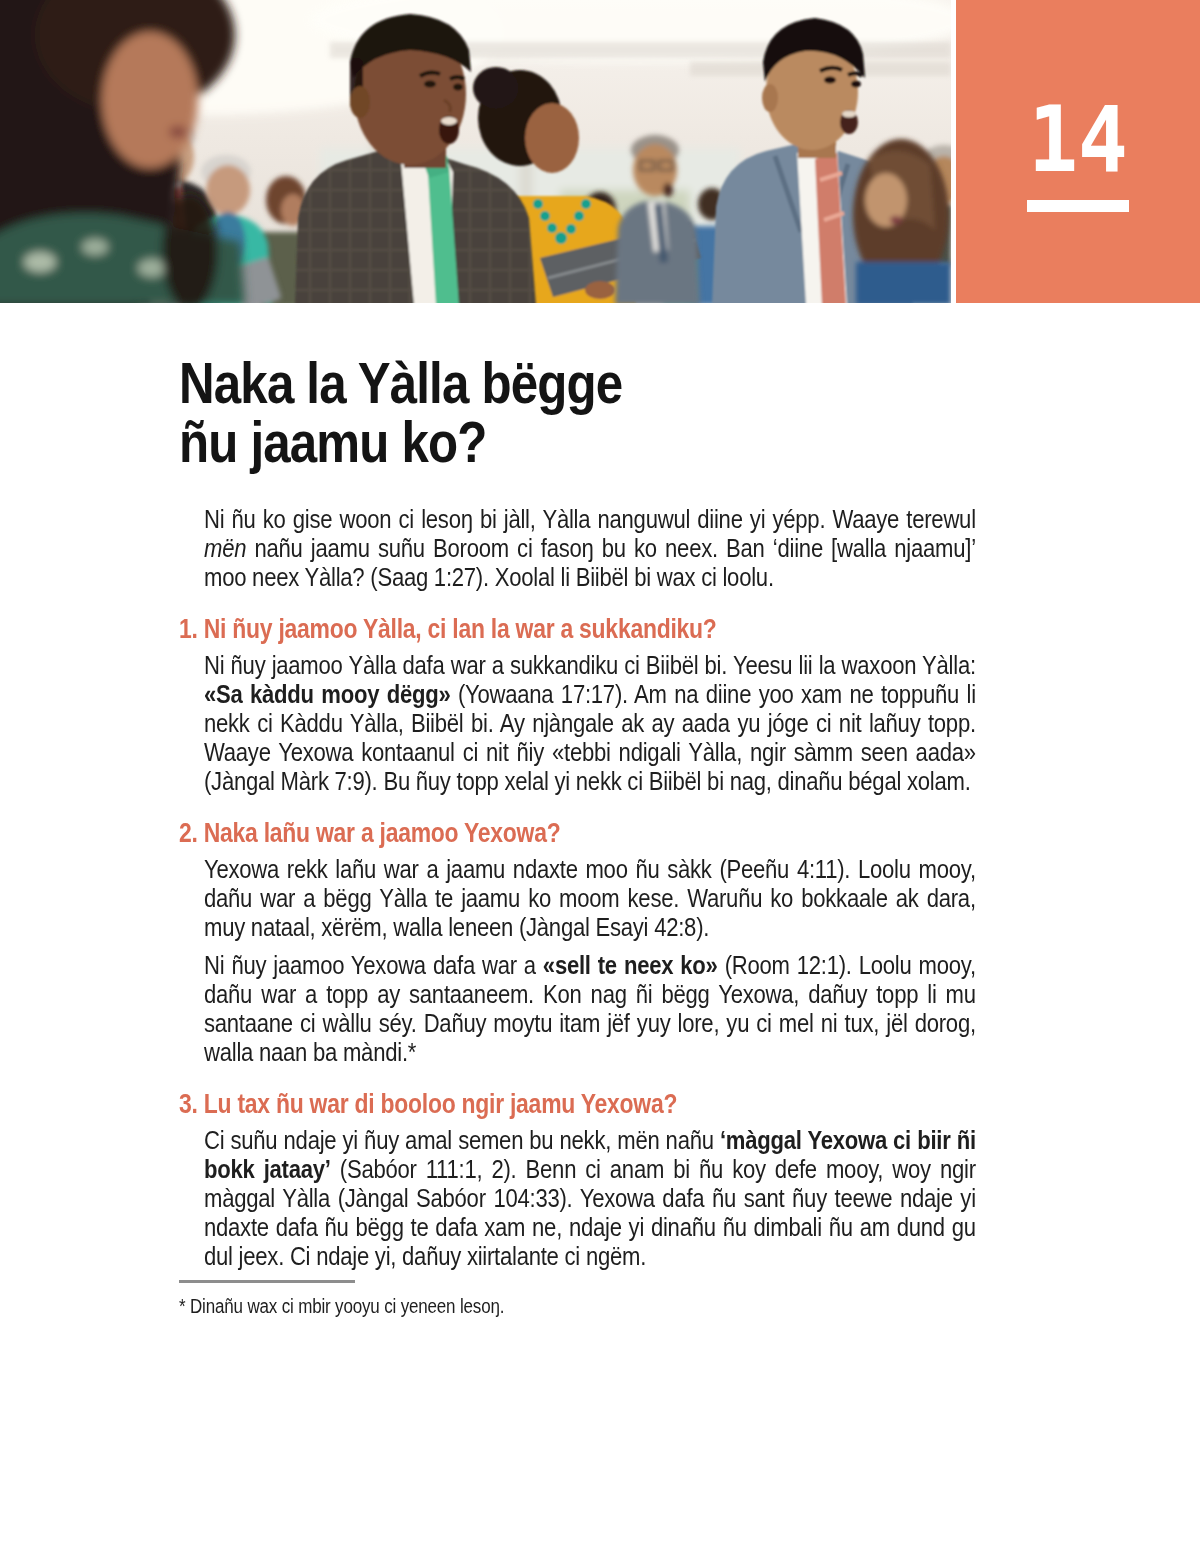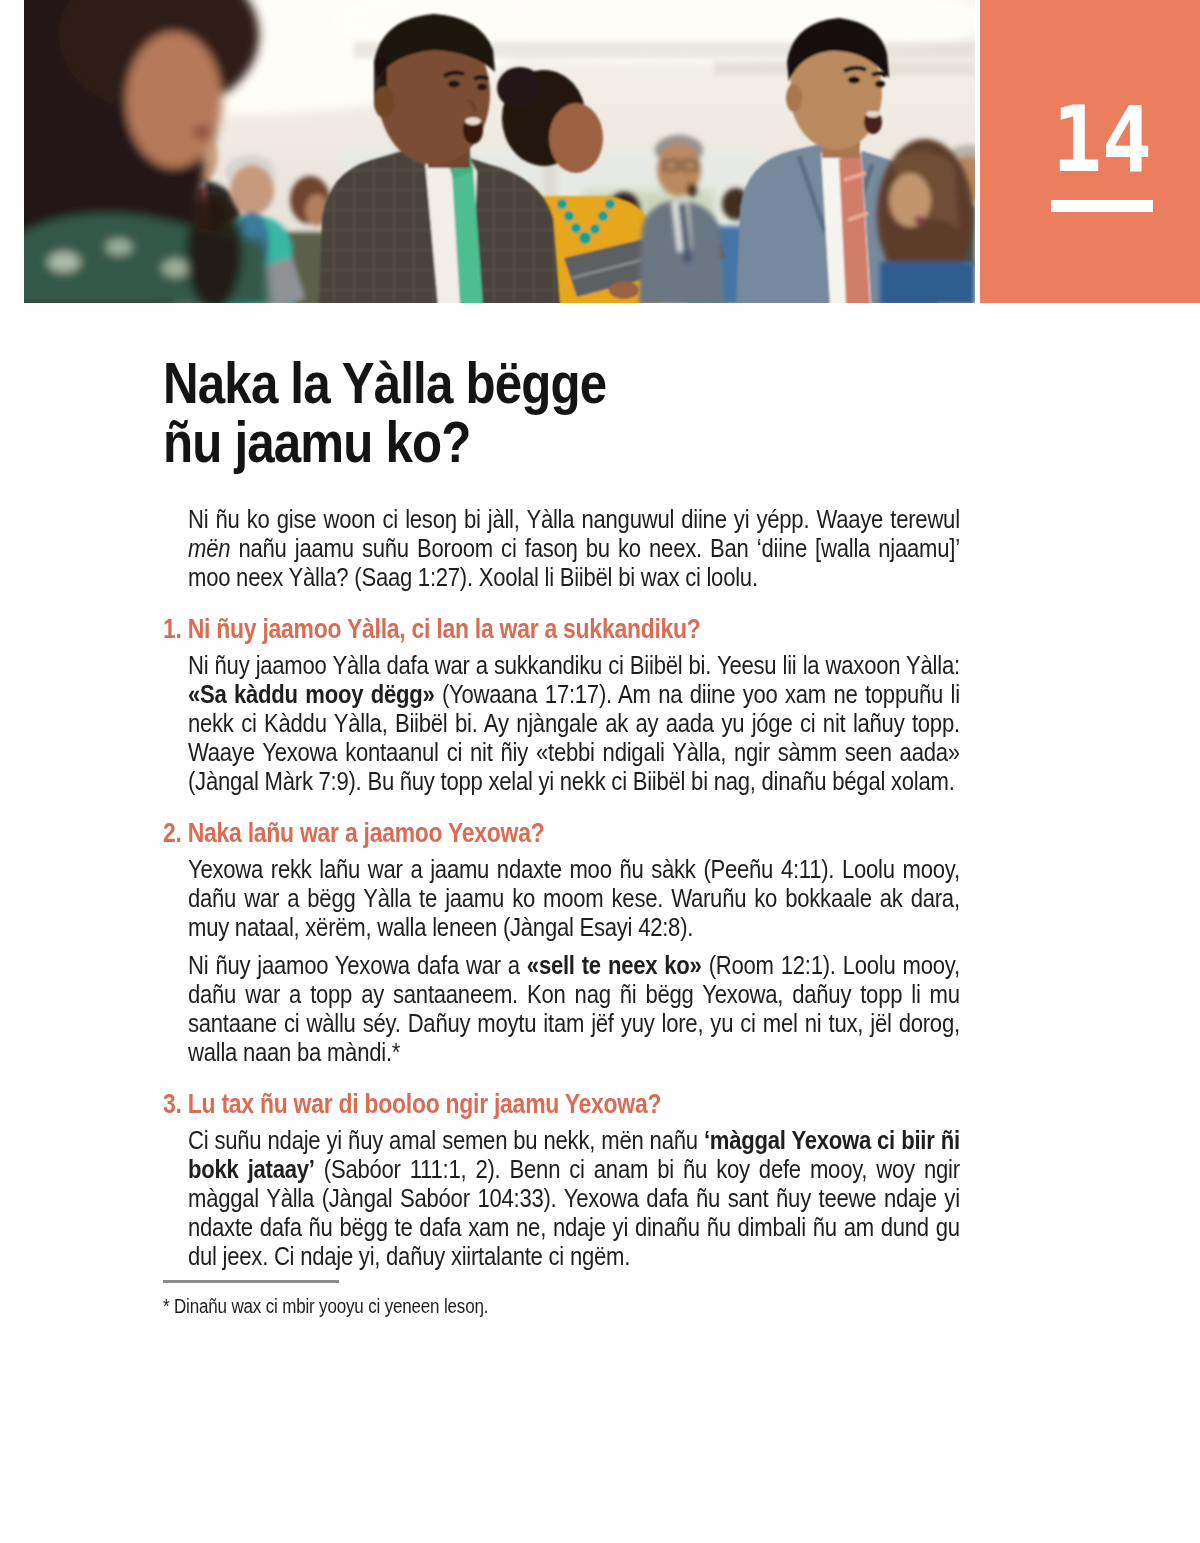--- a/index.html
+++ b/index.html
@@ -6,21 +6,21 @@
   .page {
     position: relative;
     width: 1200px;
     height: 1543px;
     background: #ffffff;
     overflow: hidden;
     font-family: "Liberation Sans", sans-serif;
     color: #1e1e1e;
   }
   
-  .header { position: relative; height: 303px; margin-left: 24px; }
+  .header { position: relative; height: 303px; }
   .photo {
     position: absolute; left: 0; top: 0;
     width: 951px; height: 303px; overflow: hidden;
     background: #efe9e2;
   }
   .photo svg { display: block; }
   .badge {
     position: absolute; left: 956px; top: 0;
     width: 244px; height: 303px;
     background: #EA7E5E;
@@ -33,21 +33,21 @@
     font-size: 90px; line-height: 76px;
     color: #ffffff;
     transform: scaleX(0.92);
   }
   .badge-bar {
     position: absolute; top: 200px; left: 50%;
     width: 102px; height: 12px; margin-left: -51px;
     background: #ffffff;
   }
   
-  .content { padding: 0 240px 0 163px; }
+  .content { padding: 0 240px 0 163px; margin-left: 16px; }
   .title {
     margin: 0; padding: 50px 0 0 0;
     font-size: 58px; line-height: 59px;
     font-weight: 700; color: #141414;
     letter-spacing: -1px;
     white-space: nowrap;
     transform: scaleX(0.85); transform-origin: 0 0;
   }
   .title span { display: block; }
   p.body {

